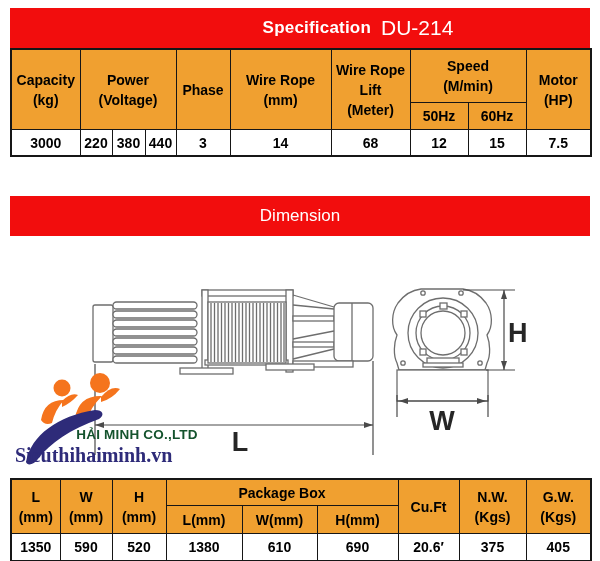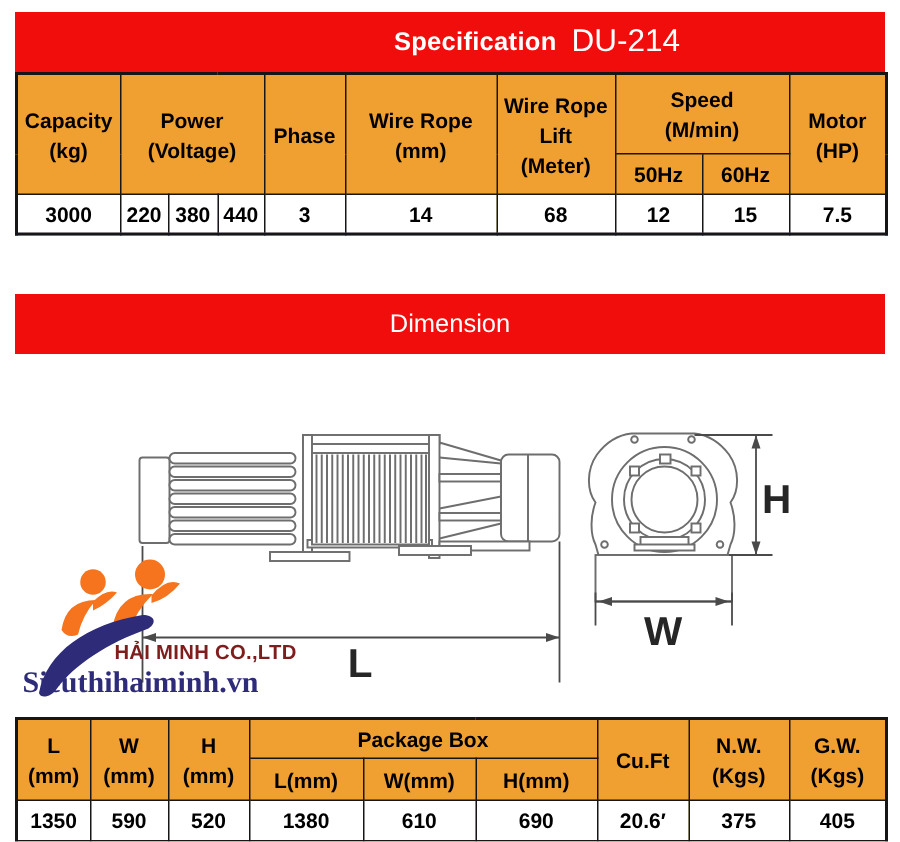--- a/index.html
+++ b/index.html
@@ -49,21 +49,21 @@
   #drawing text {
     font-family:"Liberation Sans", sans-serif; font-weight:bold;
     font-size:27px; fill:#262626;
   }
 
   
   #logo { position:absolute; left:15px; top:368px; width:200px; height:112px; }
   #logo svg { position:absolute; left:0; top:0; }
   #logo-company {
     position:absolute; left:42px; top:59px; width:160px; text-align:center;
-    color:#7f1d1d; font-weight:bold; font-size:13.5px; letter-spacing:.2px;
+    color:#14532d; font-weight:bold; font-size:13.5px; letter-spacing:.2px;
     white-space:nowrap;
   }
   #logo-website {
     position:absolute; left:0px; top:76px; width:200px; text-align:left;
     color:#2E2B79; font-weight:bold; font-size:20px;
     font-family:"Liberation Serif", serif; white-space:nowrap;
   }
 </style>
 </head>
 <body>

